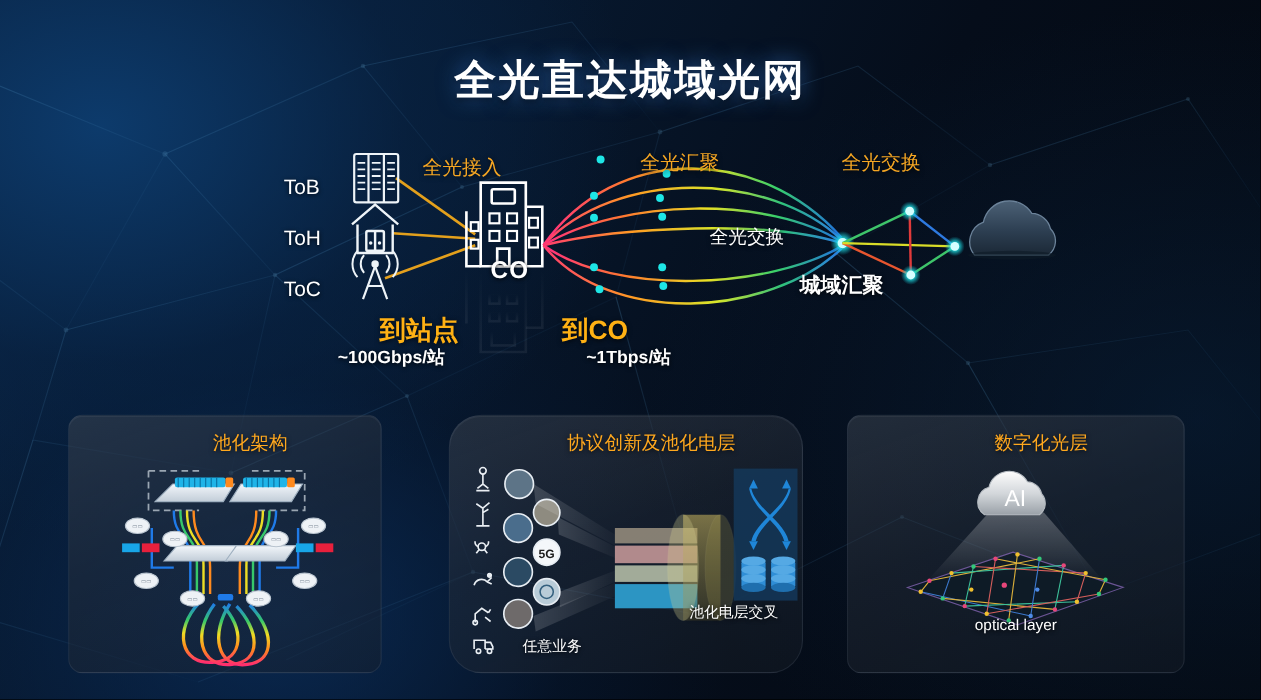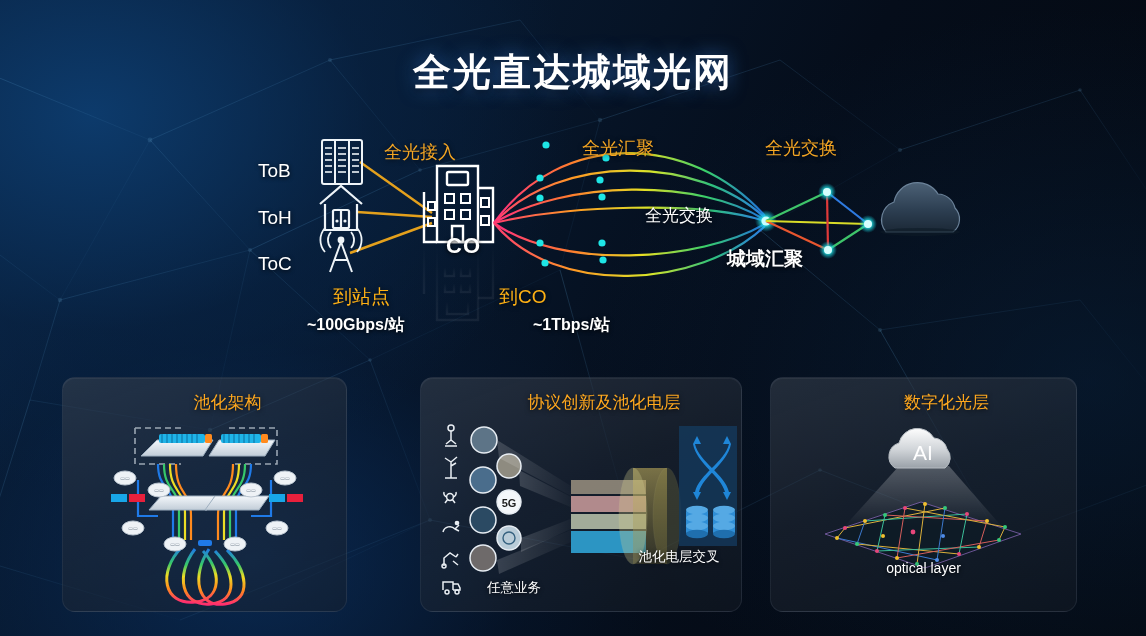--- a/index.html
+++ b/index.html
@@ -20,34 +20,34 @@
          text-shadow:0 0 18px rgba(70,150,255,.55),0 2px 6px rgba(0,0,0,.8);}
 
   
   #diagram{position:absolute;left:0;top:120px;width:1146px;height:230px;}
   #diagram svg{position:absolute;left:0;top:0;}
 
   .dlabel{position:absolute;color:#ffffff;font-size:19px;white-space:nowrap;
           text-shadow:0 1px 4px rgba(0,0,0,.85);}
   .olabel{position:absolute;color:#f5a623;font-size:18px;white-space:nowrap;
           text-shadow:0 1px 5px rgba(0,0,0,.8);}
-  .olabel.b{font-weight:normal;font-size:19px;color:#ffb114;}
+  .olabel.b{font-weight:bold;font-size:24px;color:#ffb114;margin-left:12px;}
   .wbold{position:absolute;color:#ffffff;font-size:16px;font-weight:bold;white-space:nowrap;
          text-shadow:0 1px 4px rgba(0,0,0,.9);}
 
   
   .card{position:absolute;top:377px;height:233px;border-radius:13px;
         background:linear-gradient(160deg,rgba(62,70,82,.52) 0%,rgba(40,47,58,.45) 45%,rgba(26,32,41,.40) 100%);
         border:1px solid rgba(140,155,175,.13);
         box-shadow:inset 0 1px 0 rgba(255,255,255,.05);}
   .card-title{position:absolute;left:0;right:0;top:13px;text-align:center;
               font-size:17px;color:#ffa81e;font-weight:500;
               text-shadow:0 1px 5px rgba(0,0,0,.75);padding-left:46px;}
   #card1{left:62px;width:283px;}
-  #card2{left:420px;width:320px;}
+  #card2{left:408px;width:320px;border-radius:30px;}
   #card3{left:770px;width:305px;}
 
   .cap{position:absolute;color:#ffffff;font-size:13.5px;text-align:center;white-space:nowrap;
        text-shadow:0 1px 4px rgba(0,0,0,.9);}
   .cap2{position:absolute;color:#ffffff;font-size:14px;text-align:center;line-height:17px;
         text-shadow:0 1px 4px rgba(0,0,0,.9);}
 </style>
 </head>
 <body>
 

